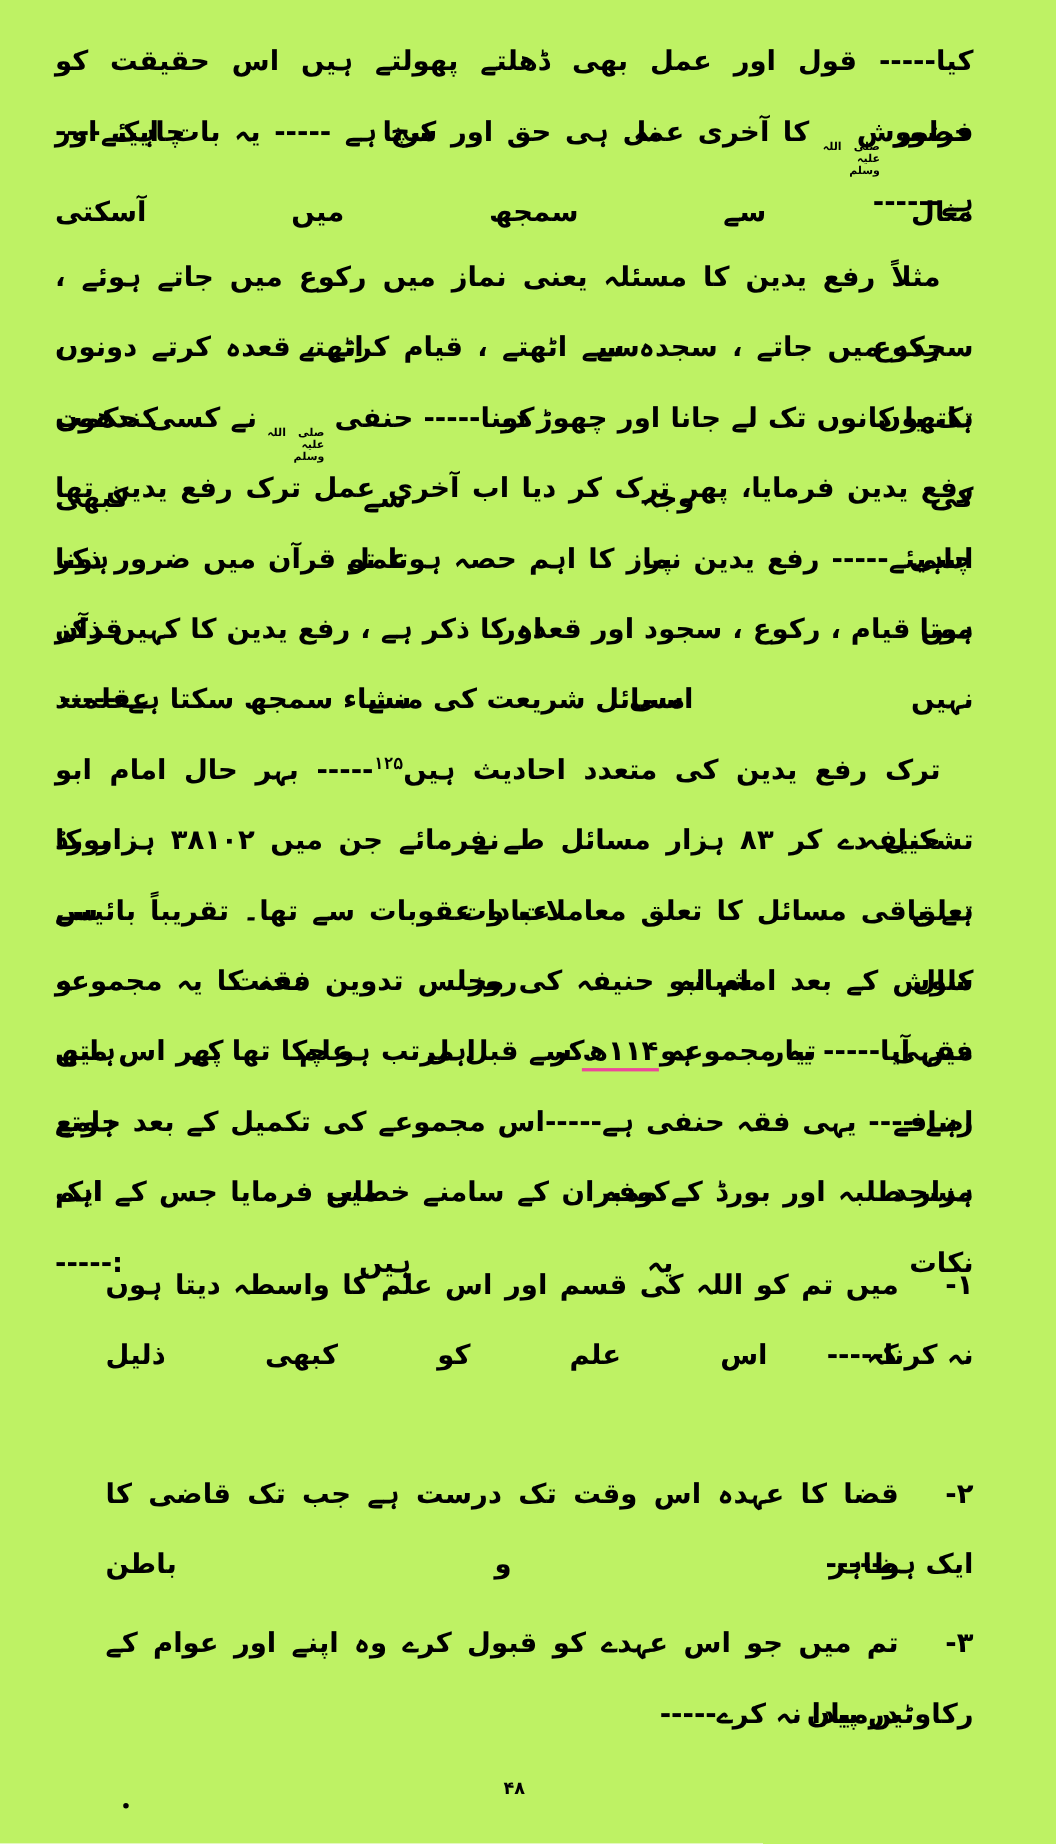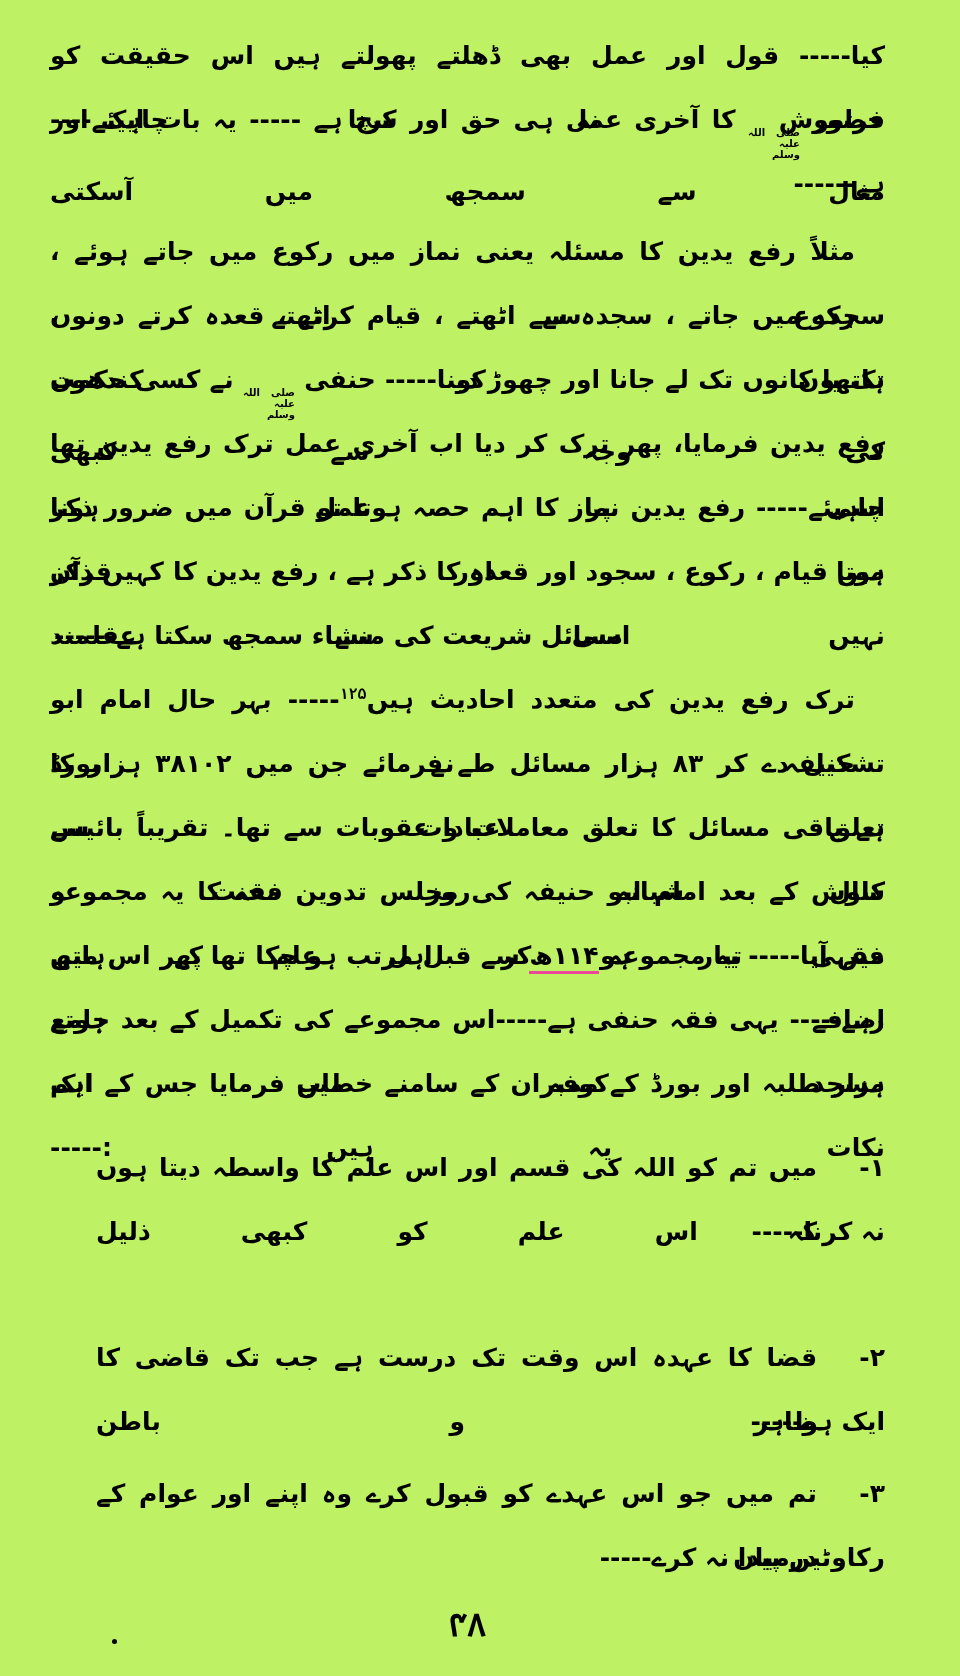--- a/index.html
+++ b/index.html
@@ -37,21 +37,21 @@
   .cont1{padding-left:0;padding-right:0;margin-left:95px;}
   .cont2{margin-left:8px;}
   .cont3{margin-left:60px;}
   .sup{font-size:15px;vertical-align:super;line-height:0;font-family:Liberation Mono, monospace;}
   .year{border-bottom:3px solid #ec4899;padding-bottom:1px;}
   .honor{
     display:inline-flex;flex-direction:column;
     width:52px;font-size:10px;line-height:11px;
     vertical-align:-8px;font-weight:700;
   }
-  .pagenum{height:48px;line-height:48px;font-size:31px;text-align:center;text-align-last:center;font-family:Liberation Serif, serif;}
+  .pagenum{height:48px;line-height:48px;font-size:16px;text-align:center;text-align-last:center;}
   .speck{position:absolute;left:112px;top:1639px;width:5px;height:5px;background:#000;border-radius:50%;}
 </style>
 </head>
 <body>
 
 <div class="page">
 
   <div>
     <div class="ln">کیا----- قول اور عمل بھی ڈھلتے پھولتے ہیں اس حقیقت کو فراموش نہ کرنا چاہیئے----</div>
     <div class="ln">

